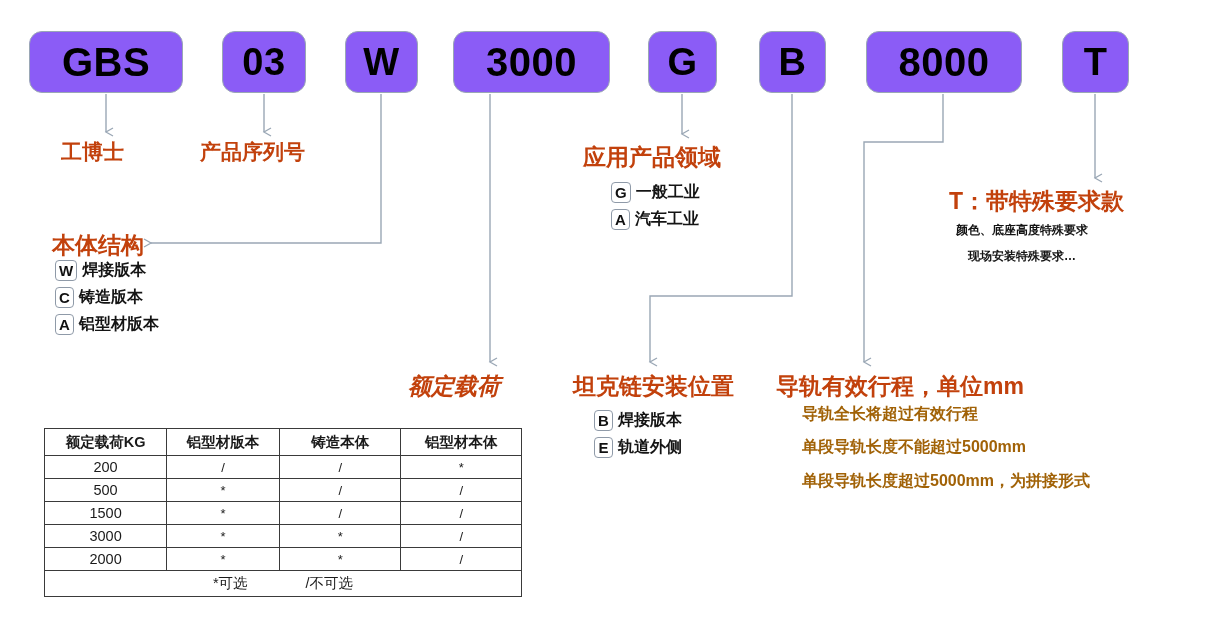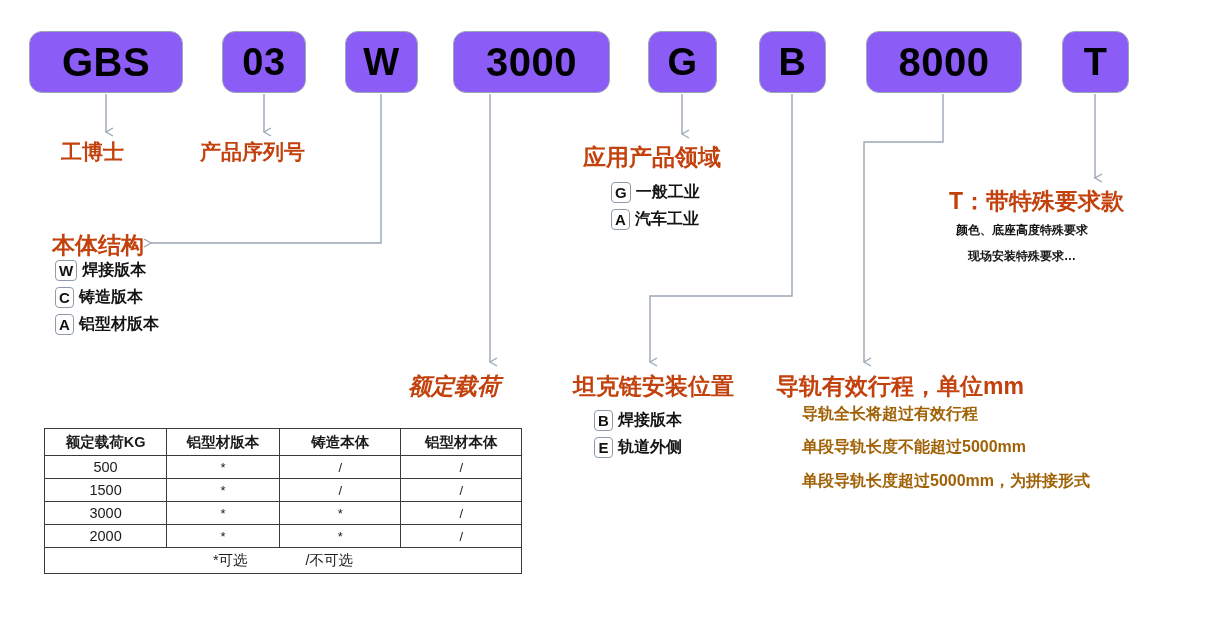--- a/index.html
+++ b/index.html
@@ -197,20 +197,26 @@
     <thead>
       <tr>
         <th style="width:126px;">额定载荷KG</th>
         <th style="width:117px;">铝型材版本</th>
         <th style="width:126px;">铸造本体</th>
         <th style="width:125px;">铝型材本体</th>
       </tr>
     </thead>
     <tbody>
       <tr>
+        <td>200</td>
+        <td class="mark">/</td>
+        <td class="mark">/</td>
+        <td class="mark">*</td>
+      </tr>
+      <tr>
         <td>500</td>
         <td class="mark">*</td>
         <td class="mark">/</td>
         <td class="mark">/</td>
       </tr>
       <tr>
         <td>1500</td>
         <td class="mark">*</td>
         <td class="mark">/</td>
         <td class="mark">/</td>

